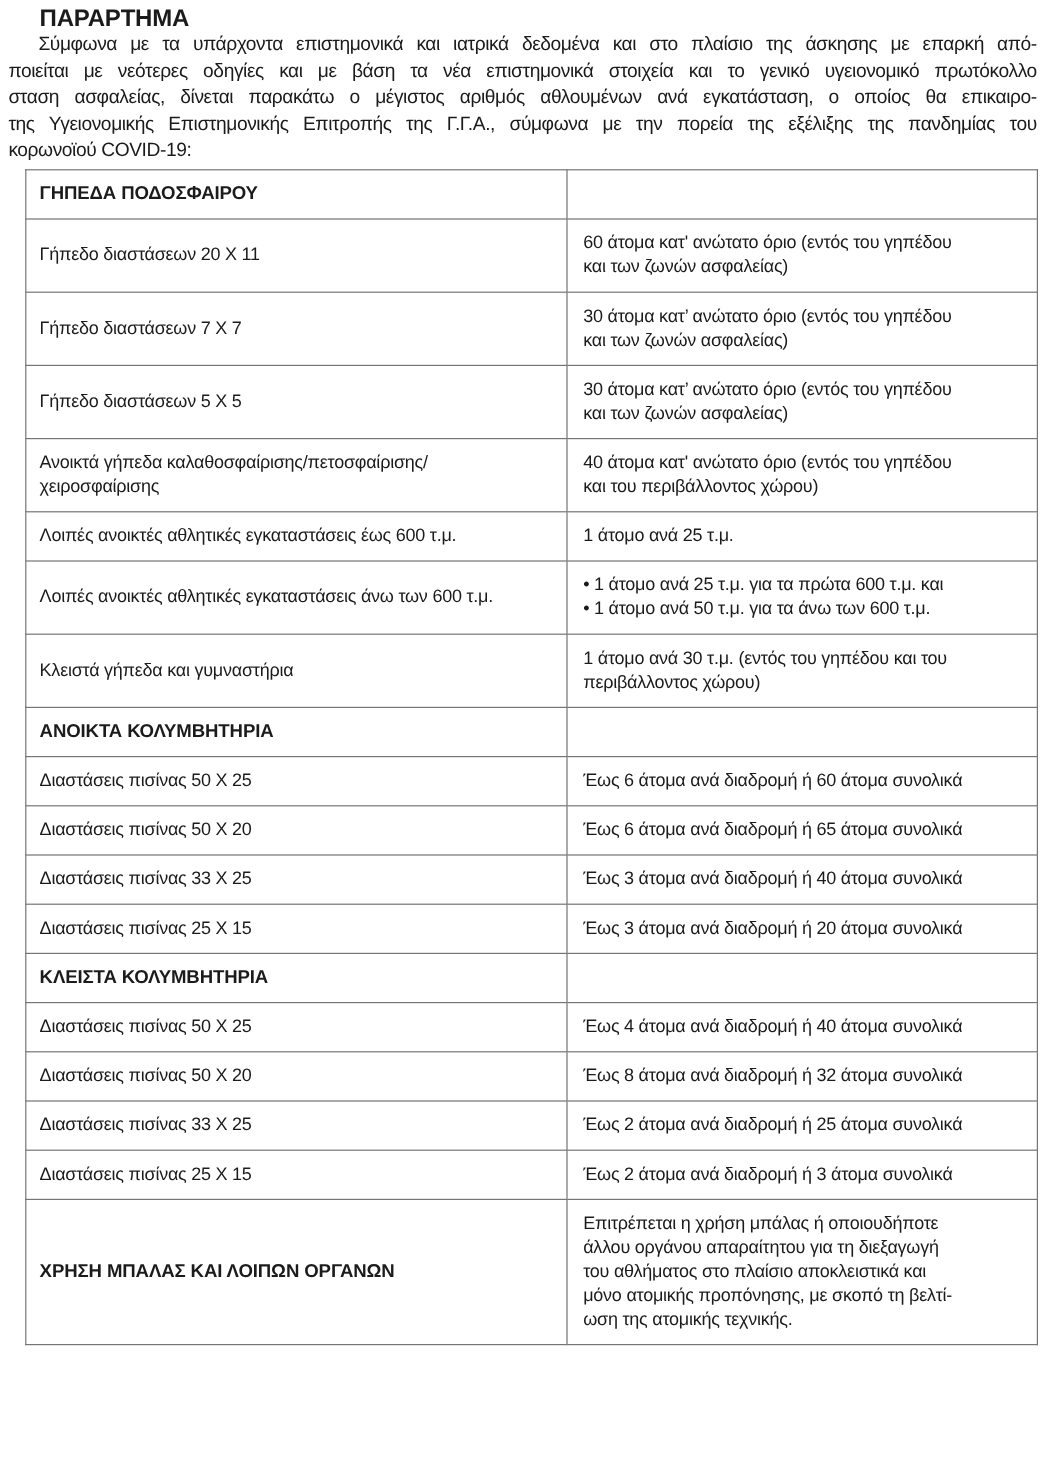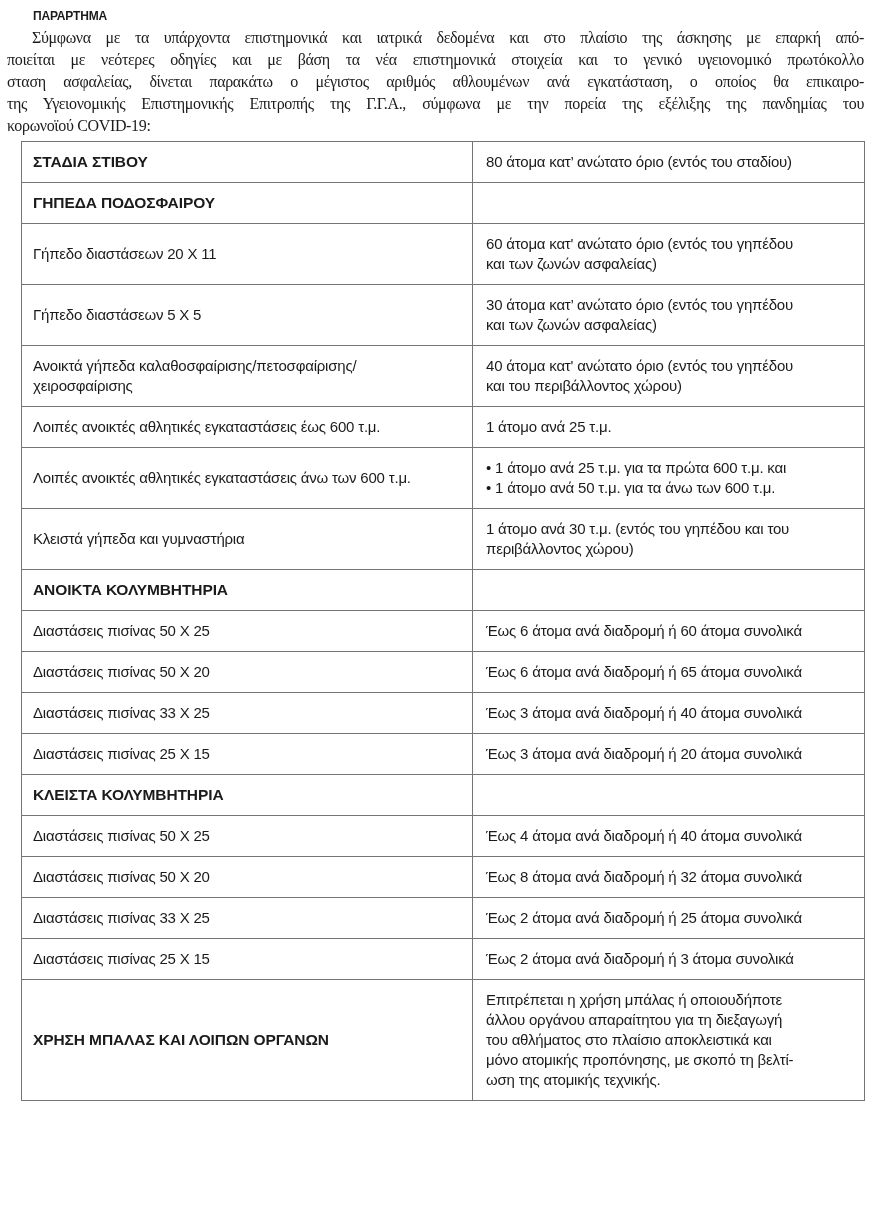--- a/index.html
+++ b/index.html
@@ -6,36 +6,35 @@
   html, body { margin: 0; padding: 0; }
   body {
     width: 886px;
     height: 1214px;
     background: #ffffff;
     color: #1b1b1b;
     font-family: "Liberation Sans", "DejaVu Sans", sans-serif;
     overflow: hidden;
   }
   .doc-title {
-    font-size: 12px;
+    font-size: 20px;
     font-weight: 700;
     line-height: 22px;
     margin: 5px 22px 0 33px;
     letter-spacing: -0.2px;
   }
   .intro {
     margin: 0 22px 0 7px;
     font-size: 16px;
     line-height: 22px;
     letter-spacing: -0.35px;
   }
   .intro-line {
     text-align: justify;
     text-align-last: justify;
-    font-family: Liberation Serif, serif;
   }
   .intro-line.first { text-indent: 25px; }
   .intro-line.last { text-align-last: left; }
   table.capacity {
     border-collapse: collapse;
     table-layout: fixed;
     width: 843px;
     margin: 4px 0 0 21px;
   }
   col.c1 { width: 451px; }
@@ -69,30 +68,31 @@
   <div class="intro-line last">κορωνοϊού COVID-19:</div>
 </div>
 
 <table class="capacity">
   <colgroup>
       <col class="c1">
       <col class="c2">
     </colgroup>
   <tbody>
     <tr class="section">
-      <td class="facility">ΣΤΑΔΙΑ ΣΤΙΒΟΥ</td>
-      <td class="limit">80 άτομα κατ’ ανώτατο όριο (εντός του σταδίου)</td>
-    </tr>
-    <tr class="section">
       <td class="facility">ΓΗΠΕΔΑ ΠΟΔΟΣΦΑΙΡΟΥ</td>
       <td class="limit"></td>
     </tr>
     <tr>
       <td class="facility">Γήπεδο διαστάσεων 20 X 11</td>
       <td class="limit">60 άτομα κατ' ανώτατο όριο (εντός του γηπέδου
+και των ζωνών ασφαλείας)</td>
+    </tr>
+    <tr>
+      <td class="facility">Γήπεδο διαστάσεων 7 X 7</td>
+      <td class="limit">30 άτομα κατ’ ανώτατο όριο (εντός του γηπέδου
 και των ζωνών ασφαλείας)</td>
     </tr>
     <tr>
       <td class="facility">Γήπεδο διαστάσεων 5 X 5</td>
       <td class="limit">30 άτομα κατ’ ανώτατο όριο (εντός του γηπέδου
 και των ζωνών ασφαλείας)</td>
     </tr>
     <tr>
       <td class="facility">Ανοικτά γήπεδα καλαθοσφαίρισης/πετοσφαίρισης/
 χειροσφαίρισης</td>

